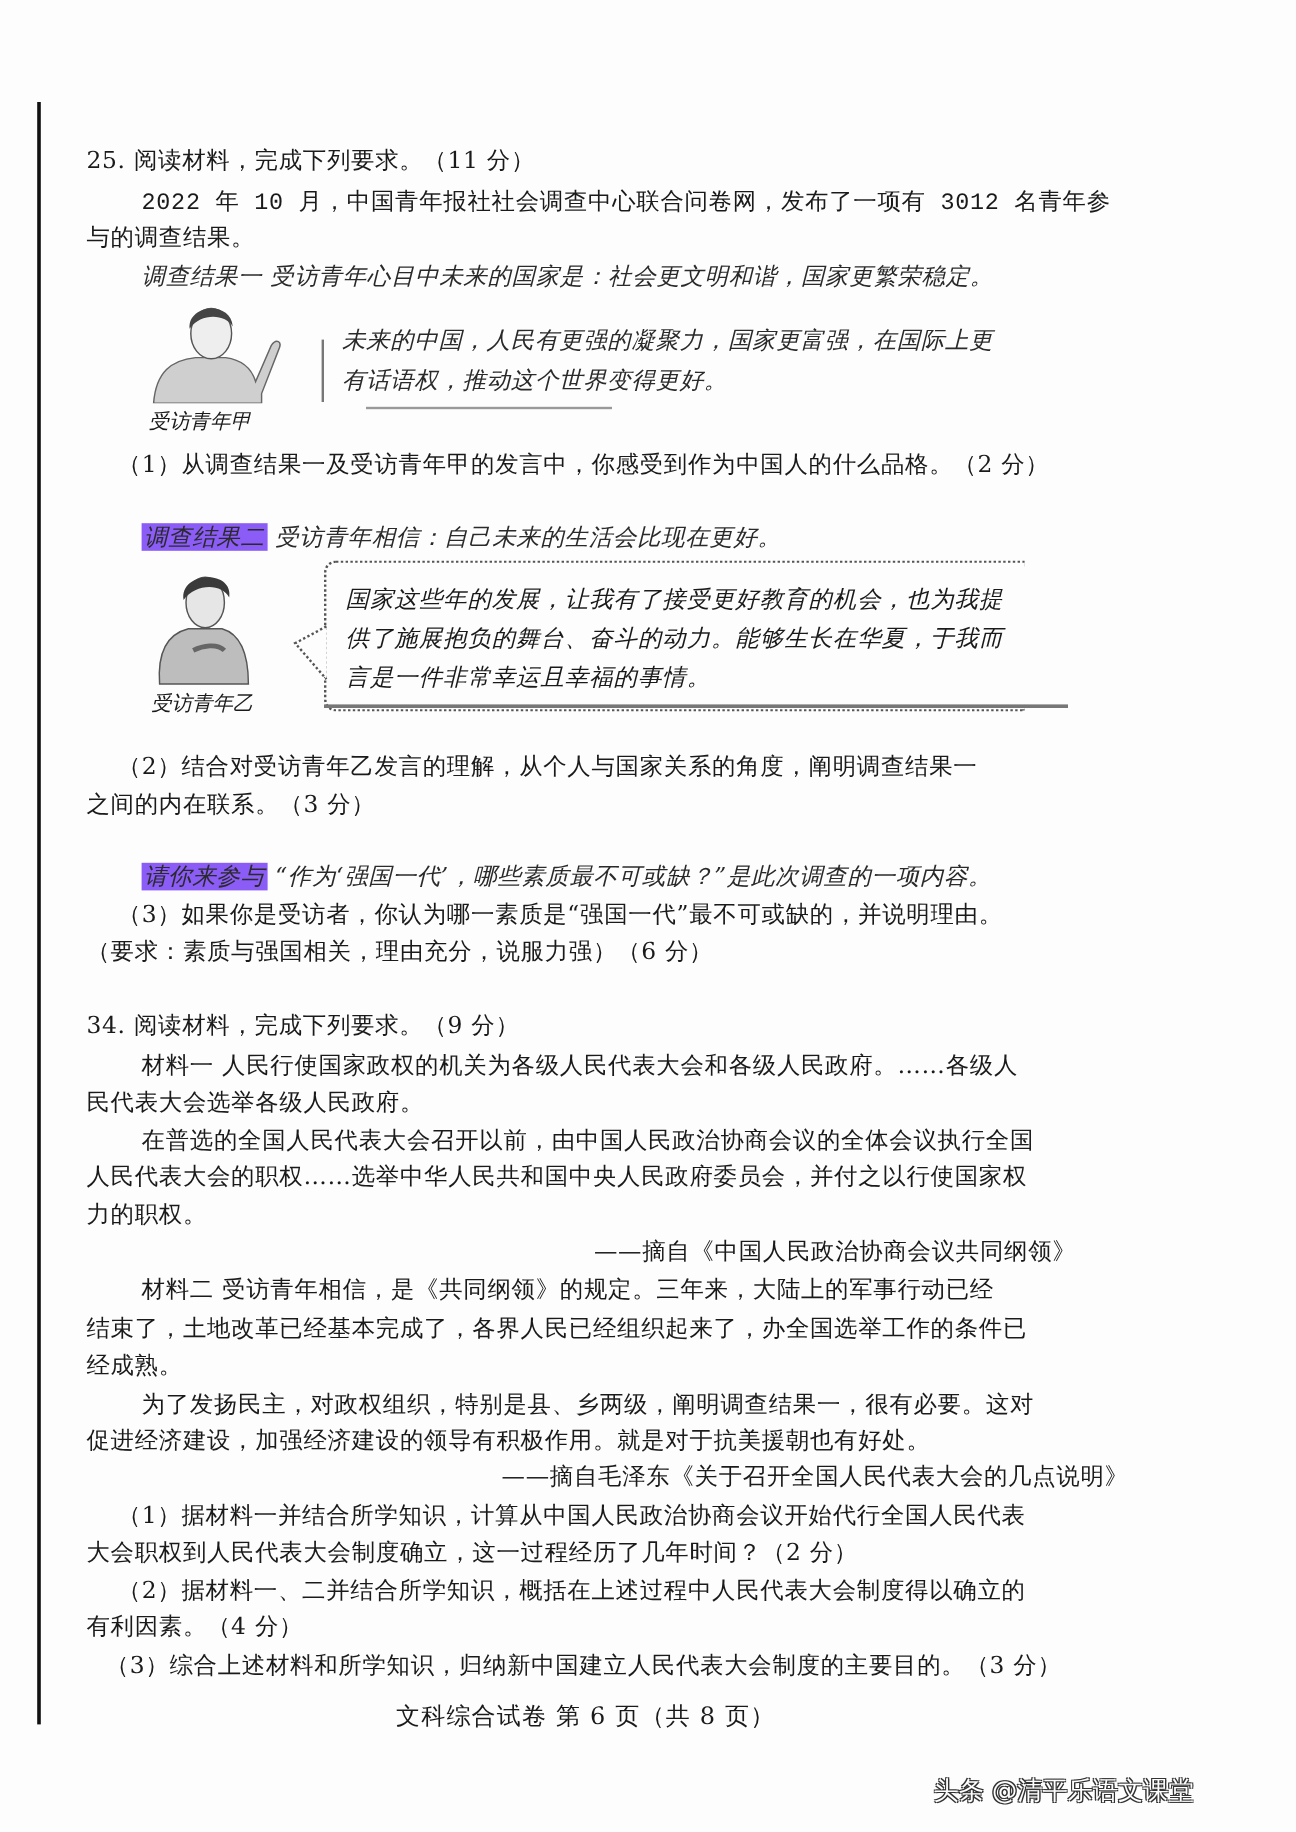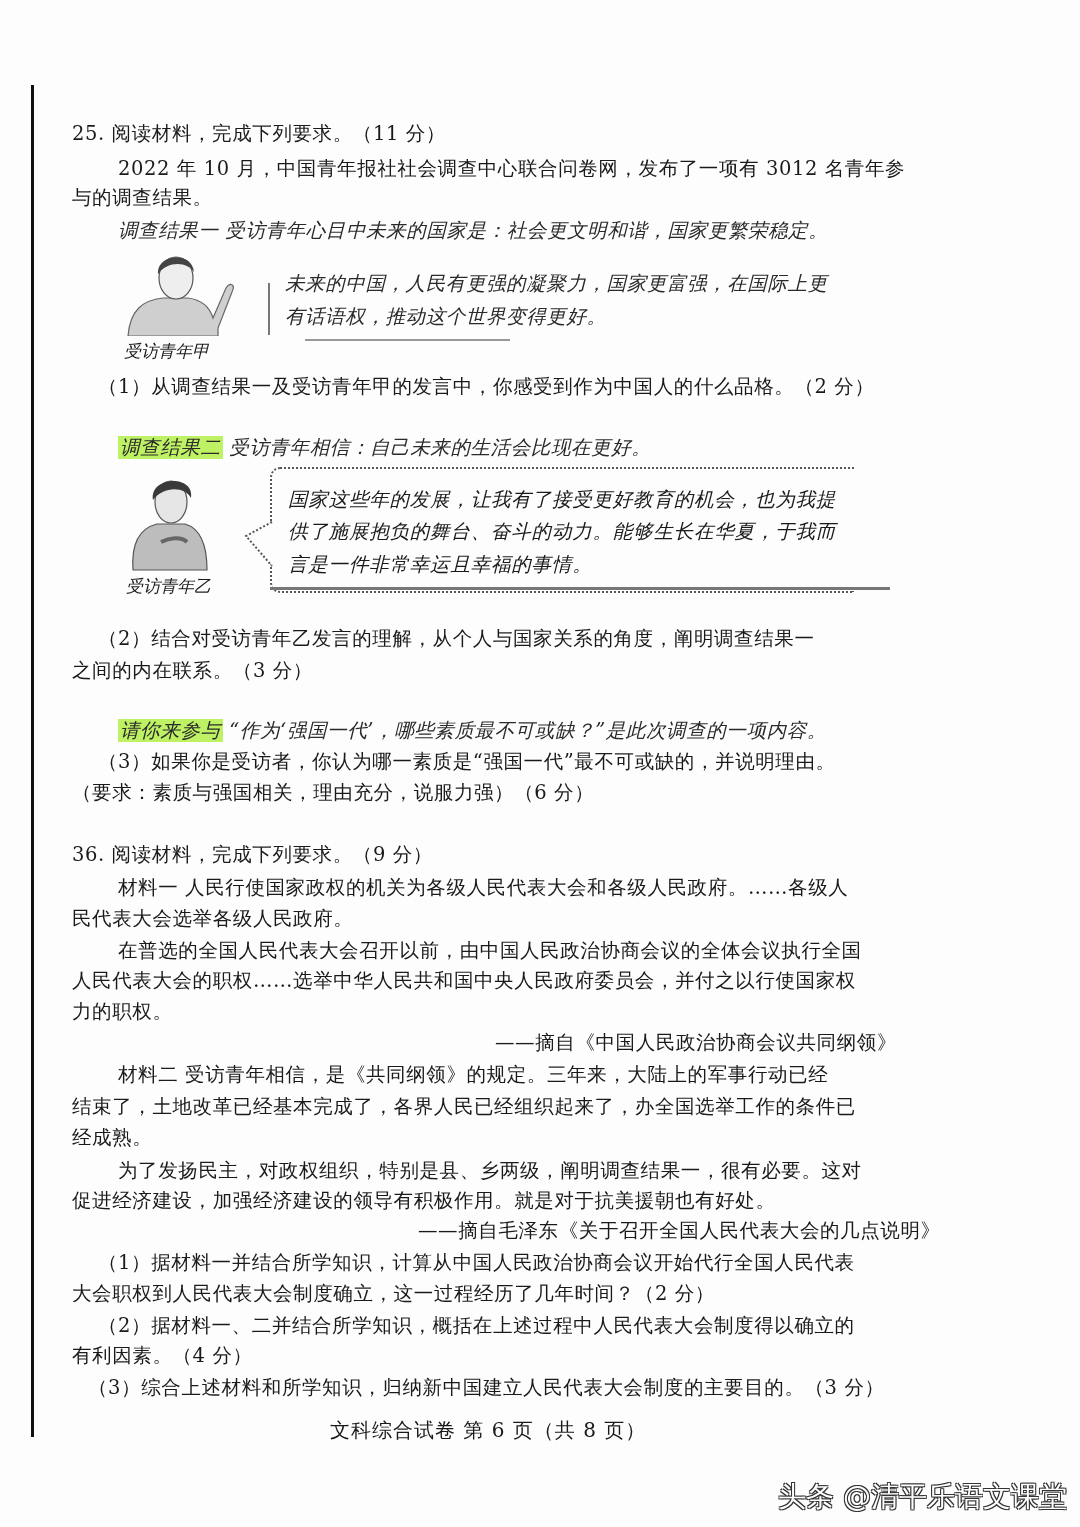--- a/index.html
+++ b/index.html
@@ -11,21 +11,21 @@
   }
   .margin-line {
     position: absolute; left: 31px; top: 85px; width: 3px; height: 1352px;
     background: #111;
   }
   .line {
     position: absolute; left: 72px; font-size: 19.5px; line-height: 28px;
     white-space: nowrap; letter-spacing: 0.6px;
   }
   .indent { left: 118px; }
-  .hl { background: #bef264; padding: 0 2px; }
+  .hl { background: #8b5cf6; padding: 0 2px; }
   .script { font-style: italic; color: #2a2a2a; }
   
   .figure { position: absolute; }
   .figure svg { display: block; }
   .fig-caption {
     position: absolute; font-size: 17px; font-style: italic; white-space: nowrap;
   }
   .quote1-bar {
     position: absolute; left: 268px; top: 283px; width: 2px; height: 52px; background: #777;
   }
@@ -42,33 +42,33 @@
   .bubble-tail { position: absolute; left: 244px; top: 520px; }
   .bubble-text {
     position: absolute; left: 288px; font-size: 19.5px; line-height: 28px;
     white-space: nowrap; font-style: italic; letter-spacing: 0.8px;
   }
   .footer {
     position: absolute; left: 330px; top: 1417px; font-size: 20px; white-space: nowrap;
     letter-spacing: 1px;
   }
   .watermark {
-    position: absolute; left: 778px; top: 1478px; font-size: 28px; white-space: nowrap;
+    position: absolute; left: 778px; top: 1478px; font-size: 21px; white-space: nowrap;
     font-family: "DejaVu Sans", "Liberation Sans", sans-serif;
     color: #fff;
     text-shadow: -1px -1px 0 #333, 1px -1px 0 #333, -1px 1px 0 #333, 1px 1px 0 #333;
   }
 </style>
 </head>
 <body>
 
 <div class="margin-line"></div>
 
 <div class="line" style="top:120px;">25. 阅读材料，完成下列要求。（11 分）</div>
-<div class="line indent" style="top:155px;">2022 年 10 月，中国青年报社社会调查中心联合问卷网，发布了一项有 3012 名青年参</div>
+<div class="line indent" style="top:155px;font-family:Liberation Mono, monospace;">2022 年 10 月，中国青年报社社会调查中心联合问卷网，发布了一项有 3012 名青年参</div>
 <div class="line" style="top:184px;">与的调查结果。</div>
 <div class="line indent script" style="top:217px;">
   <span>调查结果一</span><span> 受访青年心目中未来的国家是：社会更文明和谐，国家更繁荣稳定。</span>
 </div>
 
 <div class="figure" style="left:118px; top:248px;">
   <svg width="120" height="88" viewBox="0 0 120 88">
     <path d="M10 88 C12 62 25 52 45 50 L70 50 C85 52 92 60 95 70 L108 40 C112 34 118 36 114 44 L100 80 L100 88 Z" fill="#cfcfcf" stroke="#666" stroke-width="1.2"></path>
     <ellipse cx="58" cy="30" rx="17" ry="21" fill="#eee" stroke="#555" stroke-width="1.2"></ellipse>
     <path d="M40 26 C38 6 74 2 76 24 C70 14 50 12 40 26 Z" fill="#444"></path>
@@ -109,21 +109,21 @@
 
 <div class="line" style="left:98px; top:625px;">（2）结合对受访青年乙发言的理解，从个人与国家关系的角度，阐明调查结果一</div>
 <div class="line" style="top:657px;">之间的内在联系。（3 分）</div>
 
 <div class="line indent script" style="top:717px;">
   <span class="hl">请你来参与</span><span>  “作为‘强国一代’，哪些素质最不可或缺？”是此次调查的一项内容。</span>
 </div>
 <div class="line" style="left:98px; top:748px;">（3）如果你是受访者，你认为哪一素质是“强国一代”最不可或缺的，并说明理由。</div>
 <div class="line" style="left:72px; top:779px;">（要求：素质与强国相关，理由充分，说服力强）（6 分）</div>
 
-<div class="line" style="top:841px;">36. 阅读材料，完成下列要求。（9 分）</div>
+<div class="line" style="top:841px;">34. 阅读材料，完成下列要求。（9 分）</div>
 <div class="line indent" style="top:874px;">材料一  人民行使国家政权的机关为各级人民代表大会和各级人民政府。……各级人</div>
 <div class="line" style="top:905px;">民代表大会选举各级人民政府。</div>
 <div class="line indent" style="top:937px;">在普选的全国人民代表大会召开以前，由中国人民政治协商会议的全体会议执行全国</div>
 <div class="line" style="top:967px;">人民代表大会的职权……选举中华人民共和国中央人民政府委员会，并付之以行使国家权</div>
 <div class="line" style="top:998px;">力的职权。</div>
 <div class="line" style="left:495px; top:1029px;">——摘自《中国人民政治协商会议共同纲领》</div>
 
 <div class="line indent" style="top:1061px;">材料二  受访青年相信，是《共同纲领》的规定。三年来，大陆上的军事行动已经</div>
 <div class="line" style="top:1093px;">结束了，土地改革已经基本完成了，各界人民已经组织起来了，办全国选举工作的条件已</div>
 <div class="line" style="top:1124px;">经成熟。</div>

